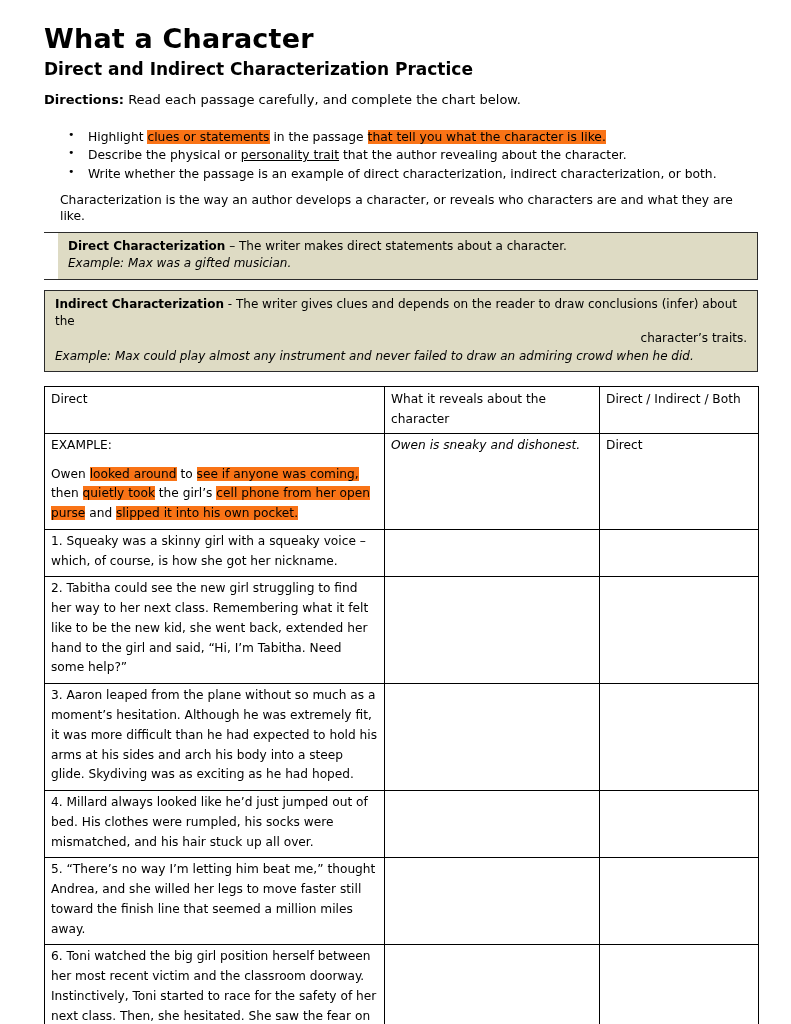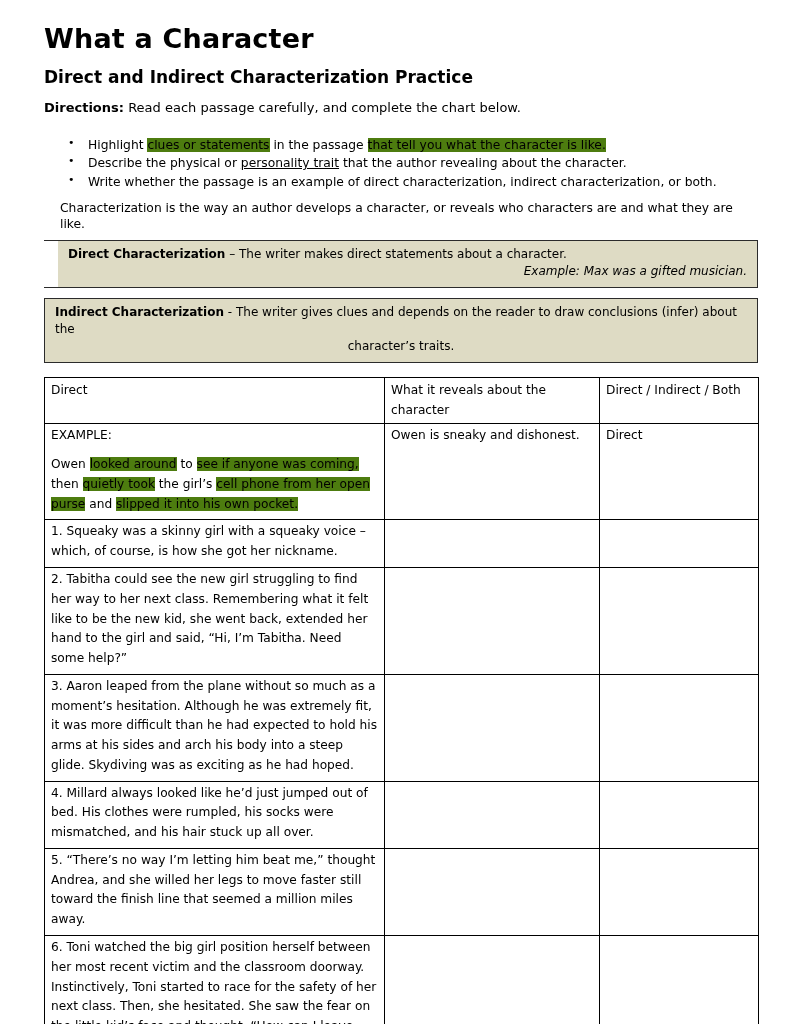--- a/index.html
+++ b/index.html
@@ -28,21 +28,21 @@
     font-size: 27px;
     font-weight: bold;
     letter-spacing: 0.2px;
     line-height: 1.1;
     margin: 0 0 6px 0;
   }
   .subtitle {
     font-size: 17px;
     font-weight: bold;
     line-height: 1.1;
-    margin: 14px 0 14px 0;
+    margin: 6px 0 14px 0;
   }
 
   
   .directions {
     font-size: 13px;
     line-height: 1.25;
     margin: 0 0 19px 0;
   }
   .directions .lbl {
     font-weight: bold;
@@ -59,21 +59,21 @@
     padding-left: 2px;
   }
   ul.bullets li::before {
     content: "\2022";
     position: absolute;
     left: -18px;
     top: -1px;
     font-size: 11px;
   }
   .hl {
-    background: #4d7c0f;
+    background: #f97316;
   }
   .ul {
     text-decoration: underline;
   }
 
   .intro {
     font-size: 12.3px;
     line-height: 1.3;
     margin: 0 0 7px 16px;
   }
@@ -93,25 +93,25 @@
     border-left: none;
     padding-left: 24px;
     background: linear-gradient(to right, #ffffff 0px, #ffffff 14px, #dedbc4 14px);
   }
   .defbox b {
     font-weight: bold;
   }
   .def-example {
     font-style: italic;
     display: block;
+    text-align: left;
+  }
+  .def-center {
+    display: block;
     text-align: right;
-  }
-  .def-center {
-    display: block;
-    text-align: center;
   }
 
   
   table.chart {
     border-collapse: collapse;
     width: 714px;
     margin-top: 14px;
     table-layout: fixed;
   }
   table.chart td, table.chart th {
@@ -126,20 +126,21 @@
   table.chart th {
     padding-top: 3px;
     padding-bottom: 3px;
   }
   col.c1 { width: 340px; }
   col.c2 { width: 215px; }
   col.c3 { width: 159px; }
 
   td.mid {
     vertical-align: middle;
+    font-style: italic;
   }
   .ex-label {
     display: block;
     margin-bottom: 9px;
   }
   .passage-text {
     display: block;
   }
 </style>
 </head>
@@ -164,20 +165,21 @@
   <p class="intro">Characterization is the way an author develops a character, or reveals who characters are and what they are like.</p>
 
   <div class="defbox direct">
     <span><b>Direct Characterization</b><span> – </span><span>The writer makes direct statements about a character.</span></span>
     <span class="def-example">Example:  Max was a gifted musician.</span>
   </div>
 
   <div class="defbox indirect">
     <span><b>Indirect Characterization</b><span> - </span><span>The writer gives clues and depends on the reader to draw conclusions (infer) about the</span></span>
     <span class="def-center">character’s traits.</span>
+    <span class="def-example">Example: Max could play almost any instrument and never failed to draw an admiring crowd when he did.</span>
   </div>
 
   <table class="chart">
     <colgroup>
       <col class="c1">
         <col class="c2">
         <col class="c3">
     </colgroup>
     <thead>
       <tr>

